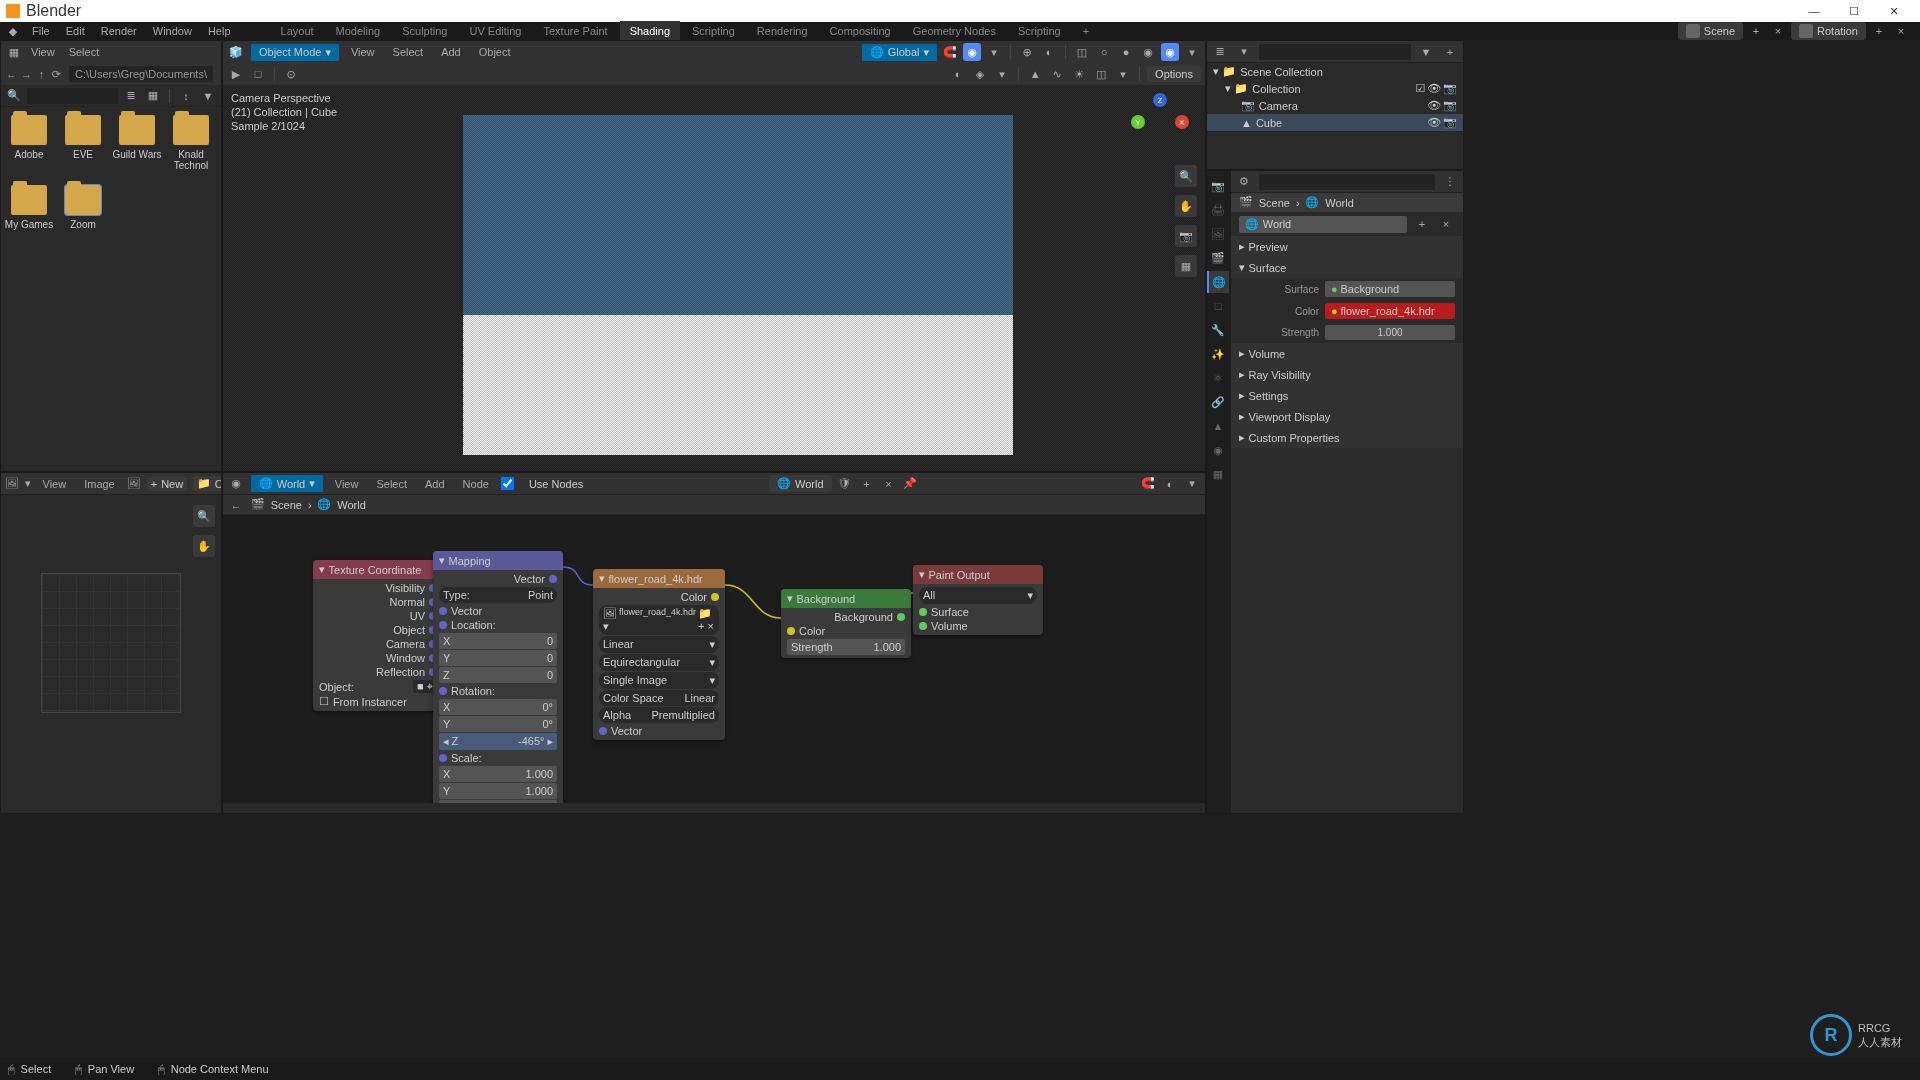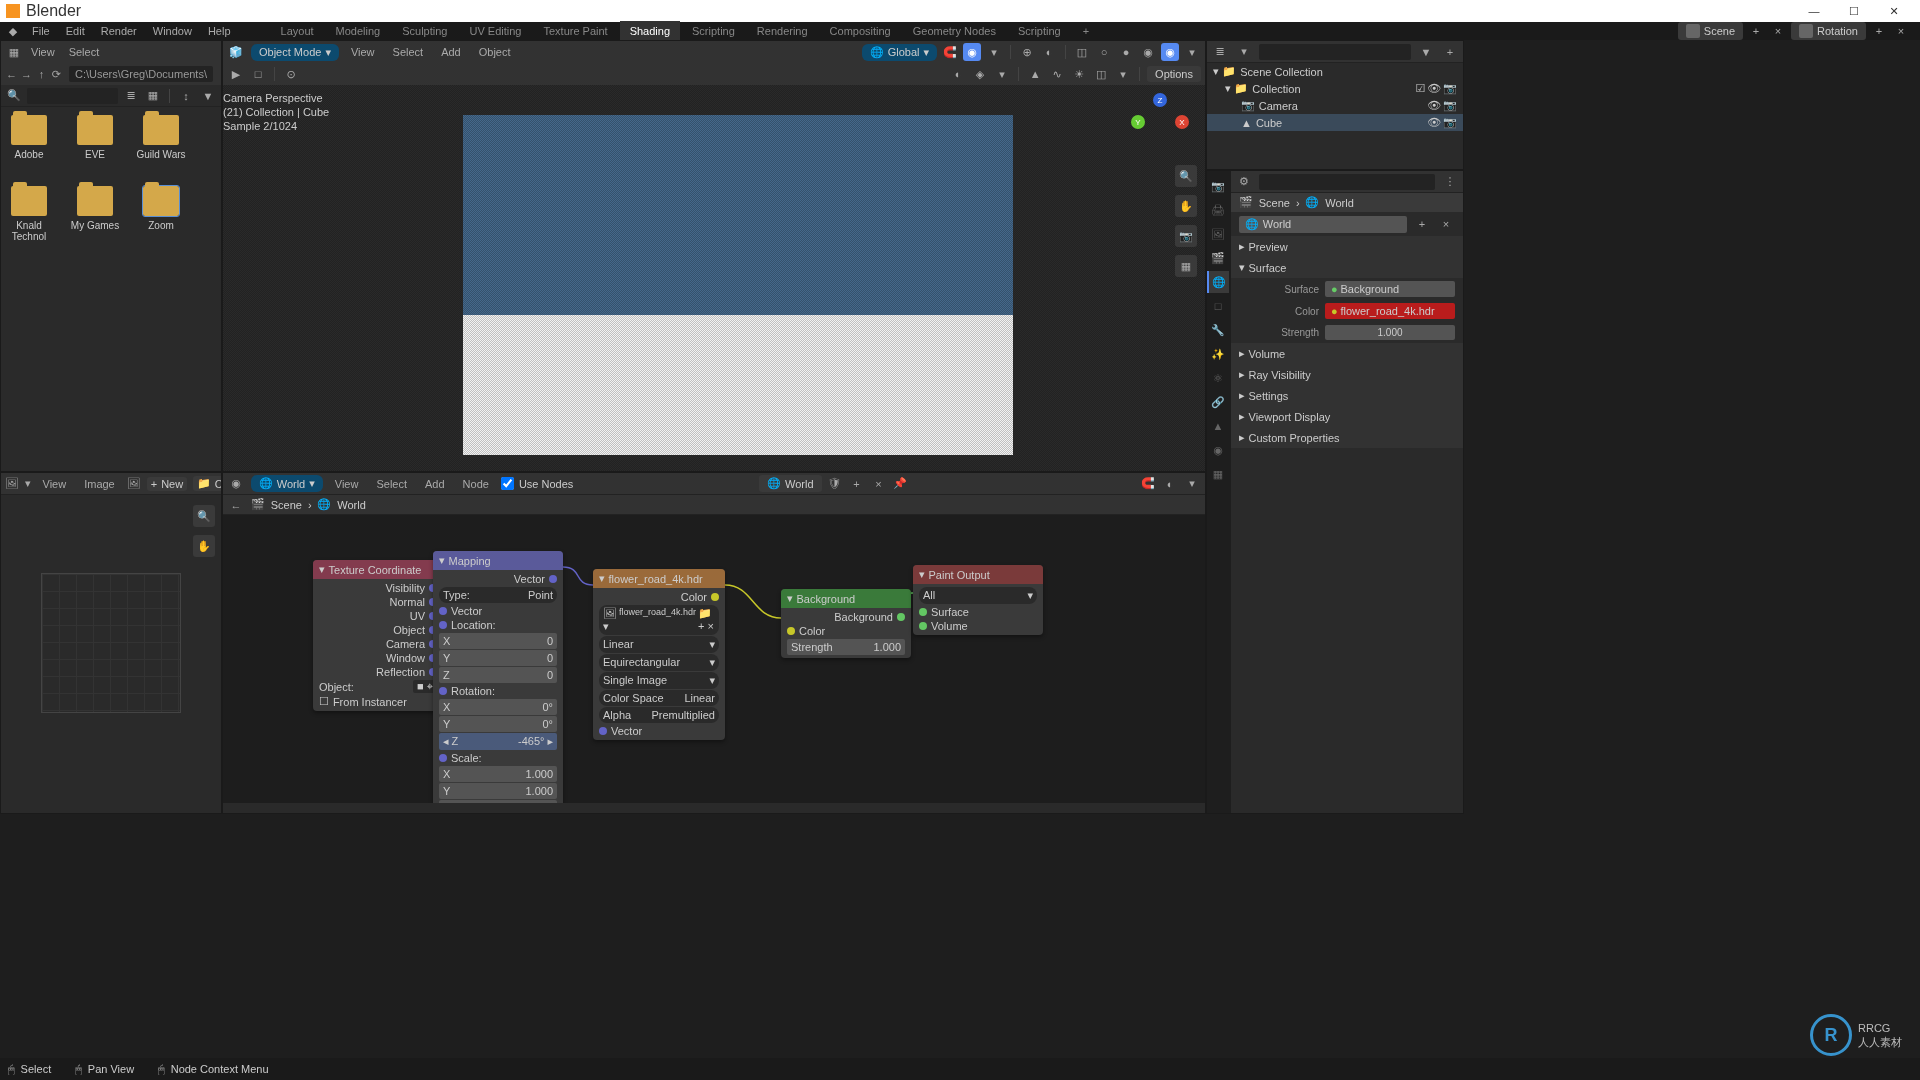--- a/index.html
+++ b/index.html
@@ -18,31 +18,31 @@
 .ws-right{margin-left:auto;display:flex;align-items:center;gap:4px;padding-right:6px}
 .pill{background:#3a3a3a;border-radius:3px;padding:2px 8px;display:flex;align-items:center;gap:4px}
 .main-grid{display:grid;grid-template-columns:222px 984px 258px;grid-template-rows:432px 342px;height:774px}
 .panel{background:#2a2a2a;border:1px solid #1a1a1a;position:relative;overflow:hidden}
 .panel-header{height:22px;background:#323232;display:flex;align-items:center;padding:0 4px;gap:6px;border-bottom:1px solid #222}
 .fb-header{height:22px;background:#323232;display:flex;align-items:center;padding:0 4px;gap:2px}
 .icon-btn{width:18px;height:18px;display:flex;align-items:center;justify-content:center;cursor:pointer;color:#aaa}
 .fb-path{background:#232323;padding:2px 6px;border-radius:2px;flex:1;margin:0 4px;color:#999}
 .fb-toolbar{height:22px;background:#2a2a2a;display:flex;align-items:center;padding:0 4px;gap:4px;border-bottom:1px solid #222}
 .fb-search{background:#232323;padding:2px 6px;border-radius:2px;flex:1;color:#666}
-.fb-content{padding:8px;display:flex;flex-wrap:wrap;gap:26px;align-content:flex-start}
+.fb-content{padding:8px;display:flex;flex-wrap:wrap;gap:14px;align-content:flex-start}
 .folder{width:40px;display:flex;flex-direction:column;align-items:center;gap:4px;cursor:pointer}
 .folder-icon{width:36px;height:30px;background:#d4a84a;border-radius:2px;position:relative}
 .folder-icon.sel{outline:1px solid #5a8fd4}
 .folder-icon::before{content:'';position:absolute;top:-4px;left:2px;width:14px;height:4px;background:#d4a84a;border-radius:2px 2px 0 0}
 .folder-label{font-size:10px;color:#ccc;text-align:center;width:52px}
 .vp-header{height:22px;background:#323232;display:flex;align-items:center;padding:0 4px;gap:6px}
 .vp-header-b{height:22px;background:#323232;display:flex;align-items:center;padding:0 4px;gap:4px}
-.dropdown{background:#0c4a6e;padding:2px 8px;border-radius:6px;display:flex;align-items:center;gap:4px;cursor:pointer}
+.dropdown{background:#0369a1;padding:2px 8px;border-radius:1px;display:flex;align-items:center;gap:4px;cursor:pointer}
 .viewport{position:relative;height:388px;background:linear-gradient(180deg,#8db4d4 0%,#a4c2db 30%,#7a8568 50%,#6b7358 60%,#888 70%,#999 100%)}
-.vp-overlay{position:absolute;top:6px;left:0;color:#ddd;font-size:10px;line-height:14px}
+.vp-overlay{position:absolute;top:6px;left:8px;color:#ddd;font-size:10px;line-height:14px}
 .vp-gizmo{position:absolute;top:8px;right:14px;width:60px;height:60px}
 .vp-icons{position:absolute;top:80px;right:8px;display:flex;flex-direction:column;gap:8px}
 .vp-icons .icon-btn{background:#3a3a3a;border-radius:3px;width:22px;height:22px}
 .axis-ball{width:14px;height:14px;border-radius:50%;position:absolute;display:flex;align-items:center;justify-content:center;font-size:8px;color:#fff}
 .cube-render{position:absolute;left:240px;top:30px;width:550px;height:340px;background:#4a6a8a;filter:contrast(1.1)}
 .cube-front{position:absolute;left:0;top:200px;width:100%;height:140px;background:#e8e8e8}
 .noise{background-image:repeating-conic-gradient(#0003 0% 25%,#0000 0% 50%);background-size:2px 2px}
 .outliner{background:#2a2a2a}
 .outline-row{display:flex;align-items:center;padding:2px 6px;gap:4px;cursor:pointer}
 .outline-row.sel{background:#3a4a5a}
@@ -402,21 +402,21 @@
   </div>
 
   <div class="panel node-panel">
     <div class="panel-header">
       <div class="icon-btn">◉</div>
       <div class="dropdown">🌐 <span>World</span> ▾</div>
       <span class="mi">View</span>
       <span class="mi">Select</span>
       <span class="mi">Add</span>
       <span class="mi">Node</span>
-      <label style="display:flex;align-items:center;gap:5px">
+      <label style="display:flex;align-items:center;gap:15px">
           <input type="checkbox" checked="" style="">
           <span>Use Nodes</span>
         </label>
       <div style="margin-left:180px;display:flex;gap:4px;align-items:center">
         <div class="pill">🌐 <span>World</span></div>
         <div class="icon-btn">🛡</div>
         <div class="icon-btn">+</div>
         <div class="icon-btn">×</div>
         <div class="icon-btn">📌</div>
       </div>

